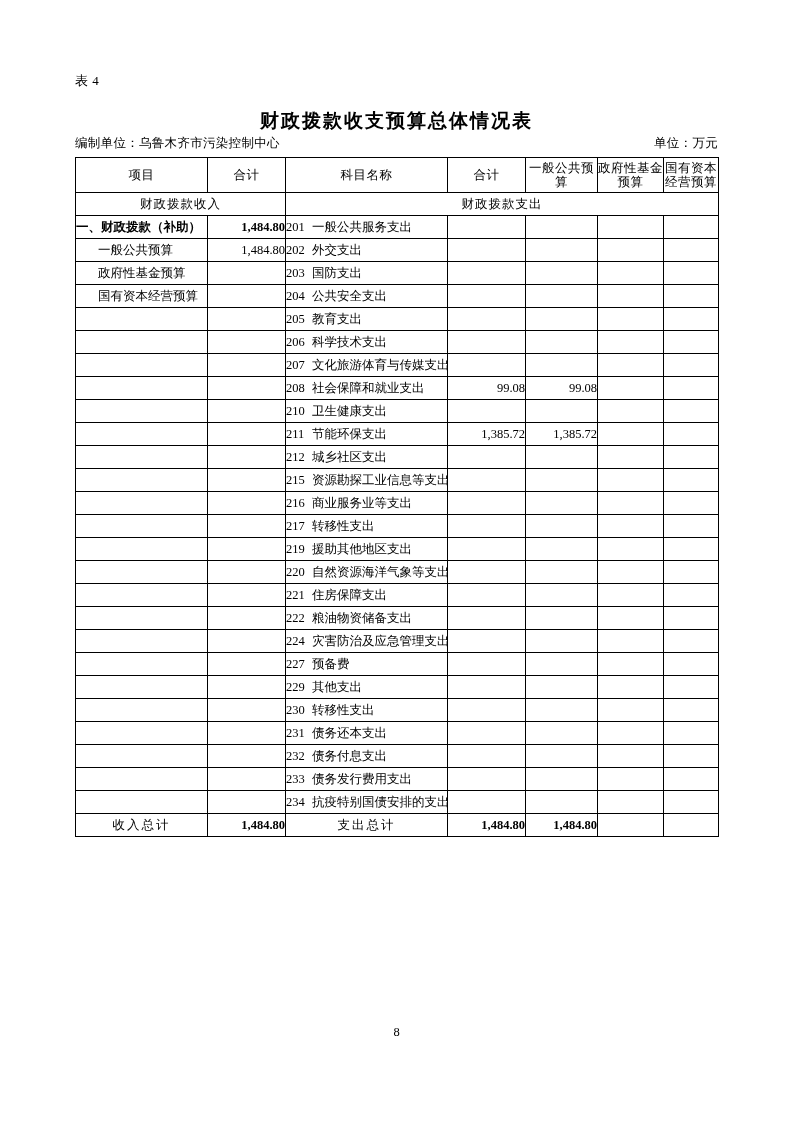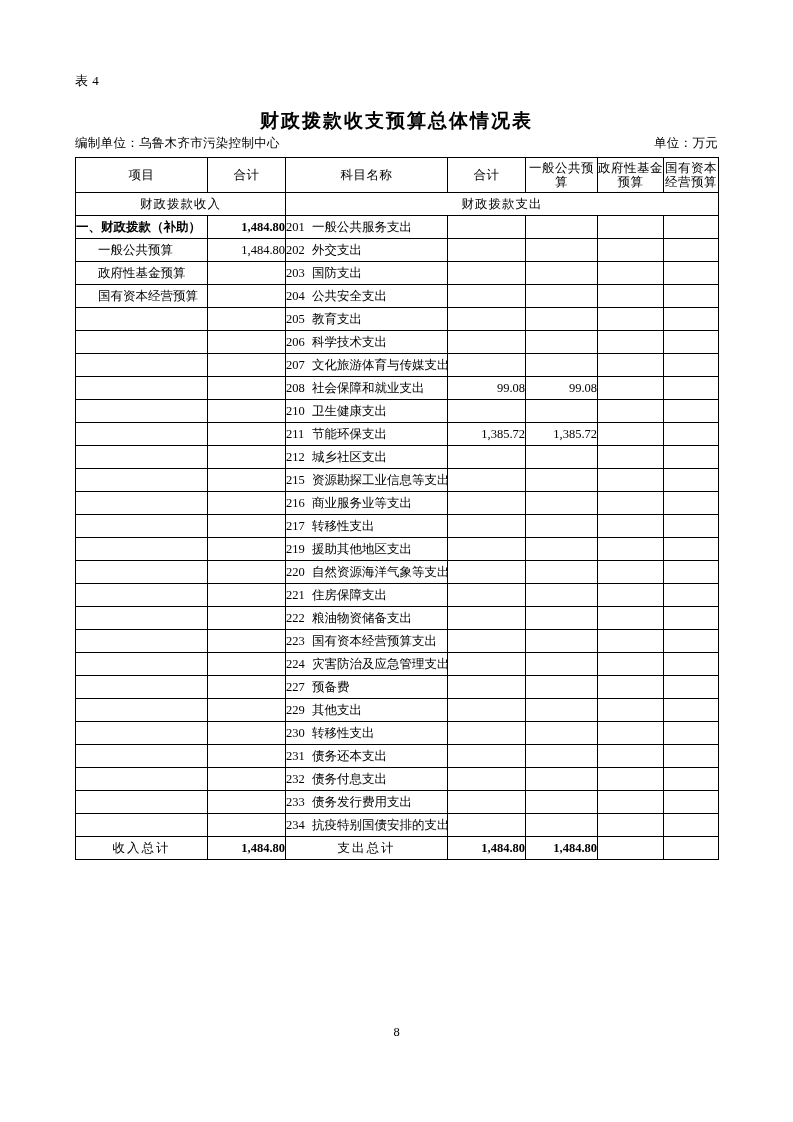--- a/index.html
+++ b/index.html
@@ -328,29 +328,20 @@
           <td class="num"></td>
           <td class="code-name"><span class="code">222</span><span>粮油物资储备支出</span></td>
           <td class="num"></td>
           <td class="num"></td>
           <td class="num"></td>
           <td class="num"></td>
         </tr>
         <tr>
           <td class="cell-label"></td>
           <td class="num"></td>
-          <td class="code-name"><span class="code">223</span><span>国有资本经营预算支出</span></td>
-          <td class="num"></td>
-          <td class="num"></td>
-          <td class="num"></td>
-          <td class="num"></td>
-        </tr>
-        <tr>
-          <td class="cell-label"></td>
-          <td class="num"></td>
           <td class="code-name"><span class="code">224</span><span>灾害防治及应急管理支出</span></td>
           <td class="num"></td>
           <td class="num"></td>
           <td class="num"></td>
           <td class="num"></td>
         </tr>
         <tr>
           <td class="cell-label"></td>
           <td class="num"></td>
           <td class="code-name"><span class="code">227</span><span>预备费</span></td>

